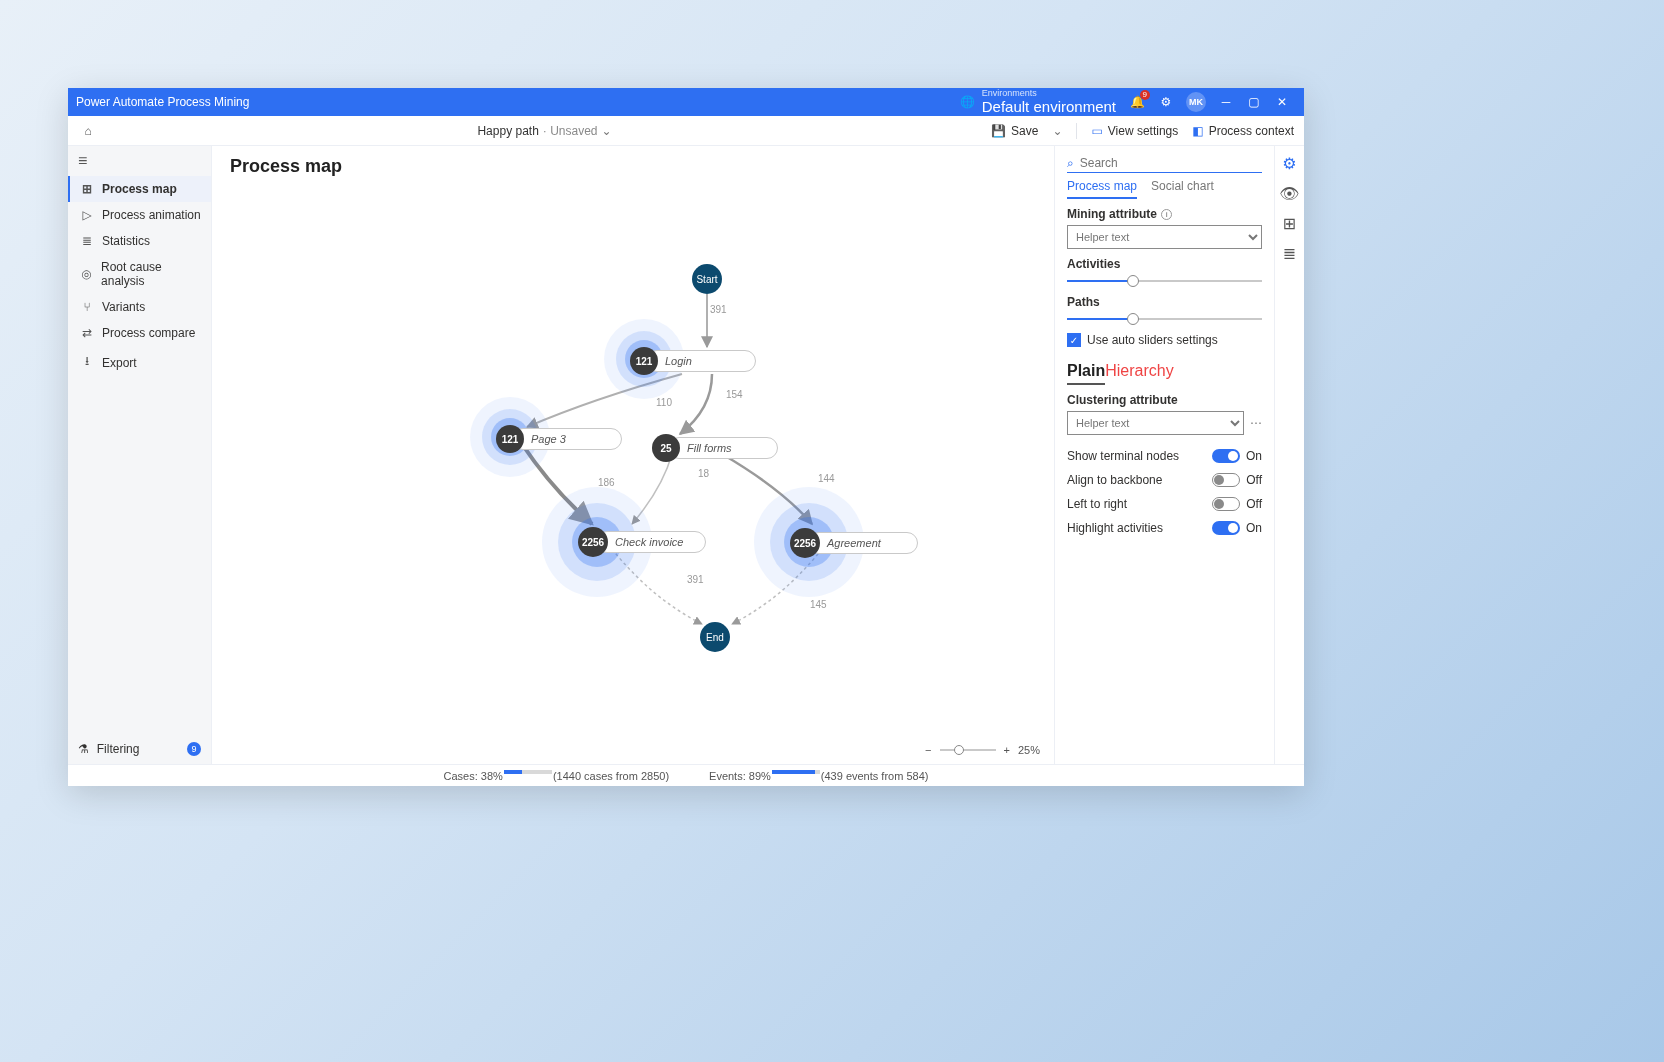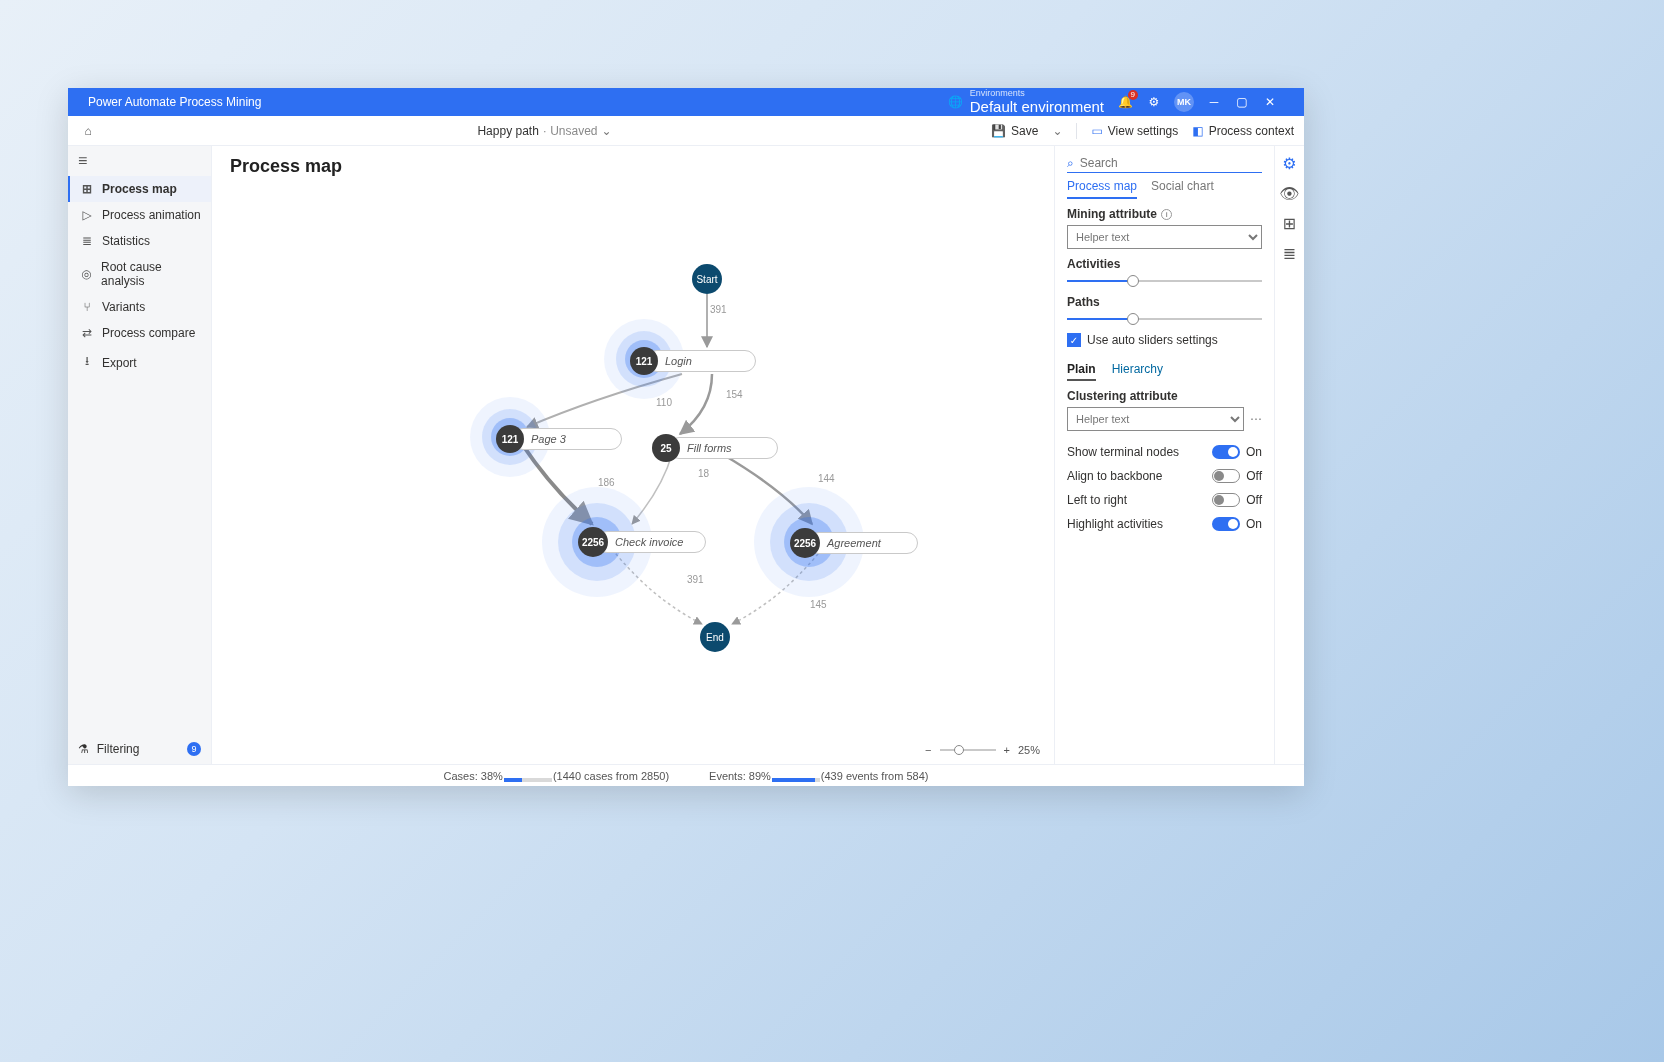--- a/index.html
+++ b/index.html
@@ -1,18 +1,18 @@
 <!DOCTYPE html>
 <html><head>
 <meta charset="utf-8">
 <style>
 *{box-sizing:border-box;margin:0;padding:0;font-family:"Segoe UI",Arial,sans-serif}
 body{background:linear-gradient(135deg,#e8f0f8 0%,#d4e4f4 40%,#a8c8e8 100%);width:1664px;height:1062px;overflow:hidden}
 .window{position:absolute;left:68px;top:88px;width:1236px;height:698px;background:#fff;box-shadow:0 8px 32px rgba(0,0,0,.15);display:flex;flex-direction:column}
-.titlebar{height:28px;background:#2e6ff2;color:#fff;display:flex;align-items:center;padding:0 20px;font-size:12px}
+.titlebar{height:28px;background:#2e6ff2;color:#fff;display:flex;align-items:center;padding:0 8px;font-size:12px}
 .titlebar .title{flex:0 0 auto}
 .titlebar .spacer{flex:1}
 .titlebar .env{display:flex;align-items:center;gap:6px;margin-right:8px}
 .titlebar .env .env-icon{opacity:.85}
 .titlebar .env .env-text{line-height:1.1}
 .titlebar .env .env-label{font-size:9px;opacity:.8}
 .titlebar .env .env-name{font-size:15px}
 .titlebar .icon-btn{width:28px;height:28px;display:flex;align-items:center;justify-content:center;cursor:pointer;position:relative}
 .titlebar .badge{position:absolute;top:2px;right:2px;background:#d93025;color:#fff;font-size:8px;border-radius:6px;padding:0 3px;line-height:10px}
 .titlebar .avatar{width:20px;height:20px;border-radius:50%;background:rgba(255,255,255,.25);display:flex;align-items:center;justify-content:center;font-size:9px;font-weight:600;margin:0 6px}
@@ -61,39 +61,39 @@
 .panel .tabs .tab.active{color:#2e6ff2;border-bottom:2px solid #2e6ff2}
 .panel .field-label{font-size:12px;font-weight:600;margin:8px 0 4px;display:flex;align-items:center;gap:4px}
 .panel .info{width:11px;height:11px;border:1px solid #999;border-radius:50%;font-size:8px;display:flex;align-items:center;justify-content:center;color:#999}
 .panel select{width:100%;height:24px;border:1px solid #8a8a8a;font-size:11px;color:#777;padding:0 4px;background:#fff}
 .panel .slider{position:relative;height:12px;margin:4px 0 8px}
 .panel .slider .track{position:absolute;left:0;right:0;top:5px;height:2px;background:#c9c9c9}
 .panel .slider .fill{position:absolute;left:0;top:5px;height:2px;background:#2e6ff2}
 .panel .slider .thumb{position:absolute;top:0;width:12px;height:12px;border-radius:50%;background:#fff;border:1px solid #888}
 .panel .checkbox{display:flex;align-items:center;gap:6px;margin:6px 0 10px}
 .panel .checkbox .box{width:14px;height:14px;background:#2e6ff2;color:#fff;display:flex;align-items:center;justify-content:center;font-size:10px}
-.panel .subtabs{display:flex;gap:16px;font-size:12px;margin:15px 0 6px}
-.panel .subtabs .st{cursor:pointer;color:#0369a1;padding-bottom:3px}
+.panel .subtabs{display:flex;font-size:16px;margin:15px 0 6px}
+.panel .subtabs .st{cursor:pointer;color:#ef4444;padding-bottom:3px}
 .panel .subtabs .st.active{color:#222;font-weight:600;border-bottom:2px solid #555}
 .panel .cluster-row{display:flex;align-items:center;gap:6px}
 .panel .cluster-row select{flex:1}
 .panel .toggles{margin-top:14px;display:flex;flex-direction:column;gap:10px}
 .panel .toggle-row{display:flex;align-items:center;justify-content:space-between}
 .panel .switch{display:flex;align-items:center;gap:6px}
 .panel .sw{width:28px;height:14px;border-radius:7px;position:relative;cursor:pointer}
 .panel .sw.on{background:#2e6ff2}
 .panel .sw.off{background:#fff;border:1px solid #8a8a8a}
 .panel .sw .knob{position:absolute;width:10px;height:10px;border-radius:50%;top:2px}
 .panel .sw.on .knob{right:2px;background:#fff}
 .panel .sw.off .knob{left:1px;top:1px;background:#8a8a8a}
 .rightrail{width:30px;border-left:1px solid #eceff5;display:flex;flex-direction:column;align-items:center;gap:12px;padding-top:8px}
 .rightrail .ricon{width:18px;height:18px;color:#555;cursor:pointer;display:flex;align-items:center;justify-content:center}
 .rightrail .ricon.active{color:#2e6ff2}
 .statusbar{height:22px;border-top:1px solid #eceff5;display:flex;align-items:center;justify-content:center;gap:40px;font-size:11px;color:#555}
-.statusbar .stat{display:flex;align-items:flex-end;gap:1px}
+.statusbar .stat{display:flex;align-items:flex-start;gap:1px}
 .statusbar .bar{width:48px;height:4px;background:#d9d9d9;position:relative}
 .statusbar .bar .fill{position:absolute;left:0;top:0;height:100%;background:#2e6ff2}
 </style>
 </head>
 <body>
 
 <div class="window">
 
   <div class="titlebar">
     <span class="title">Power Automate Process Mining</span>

